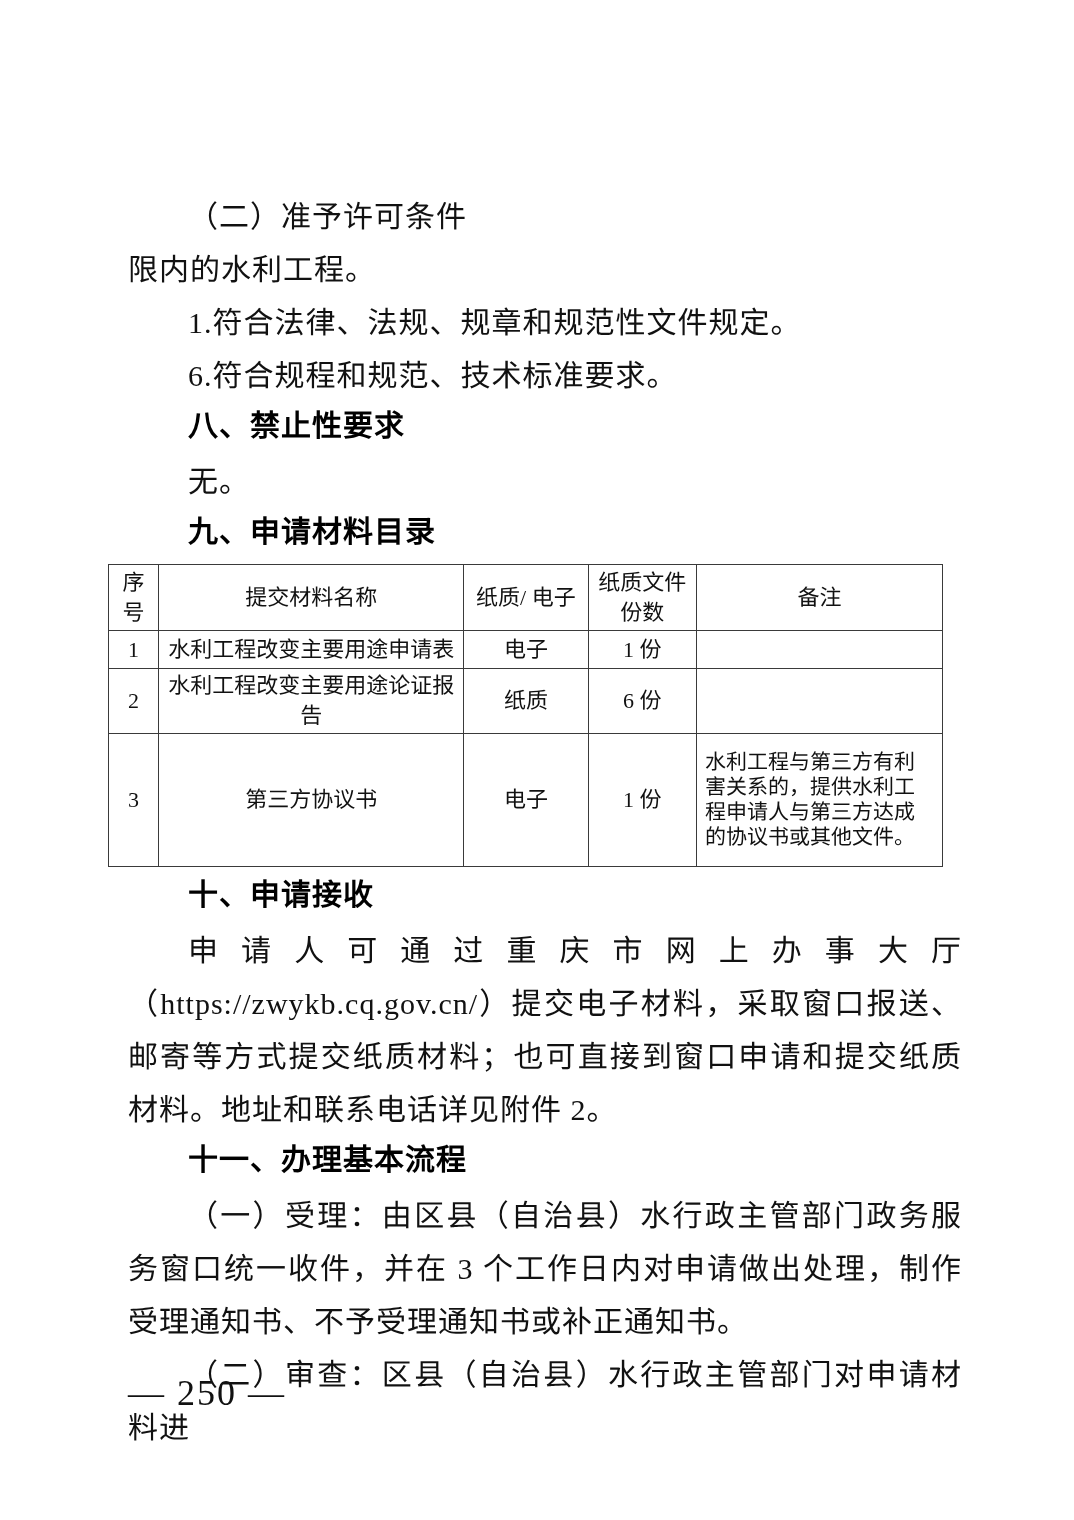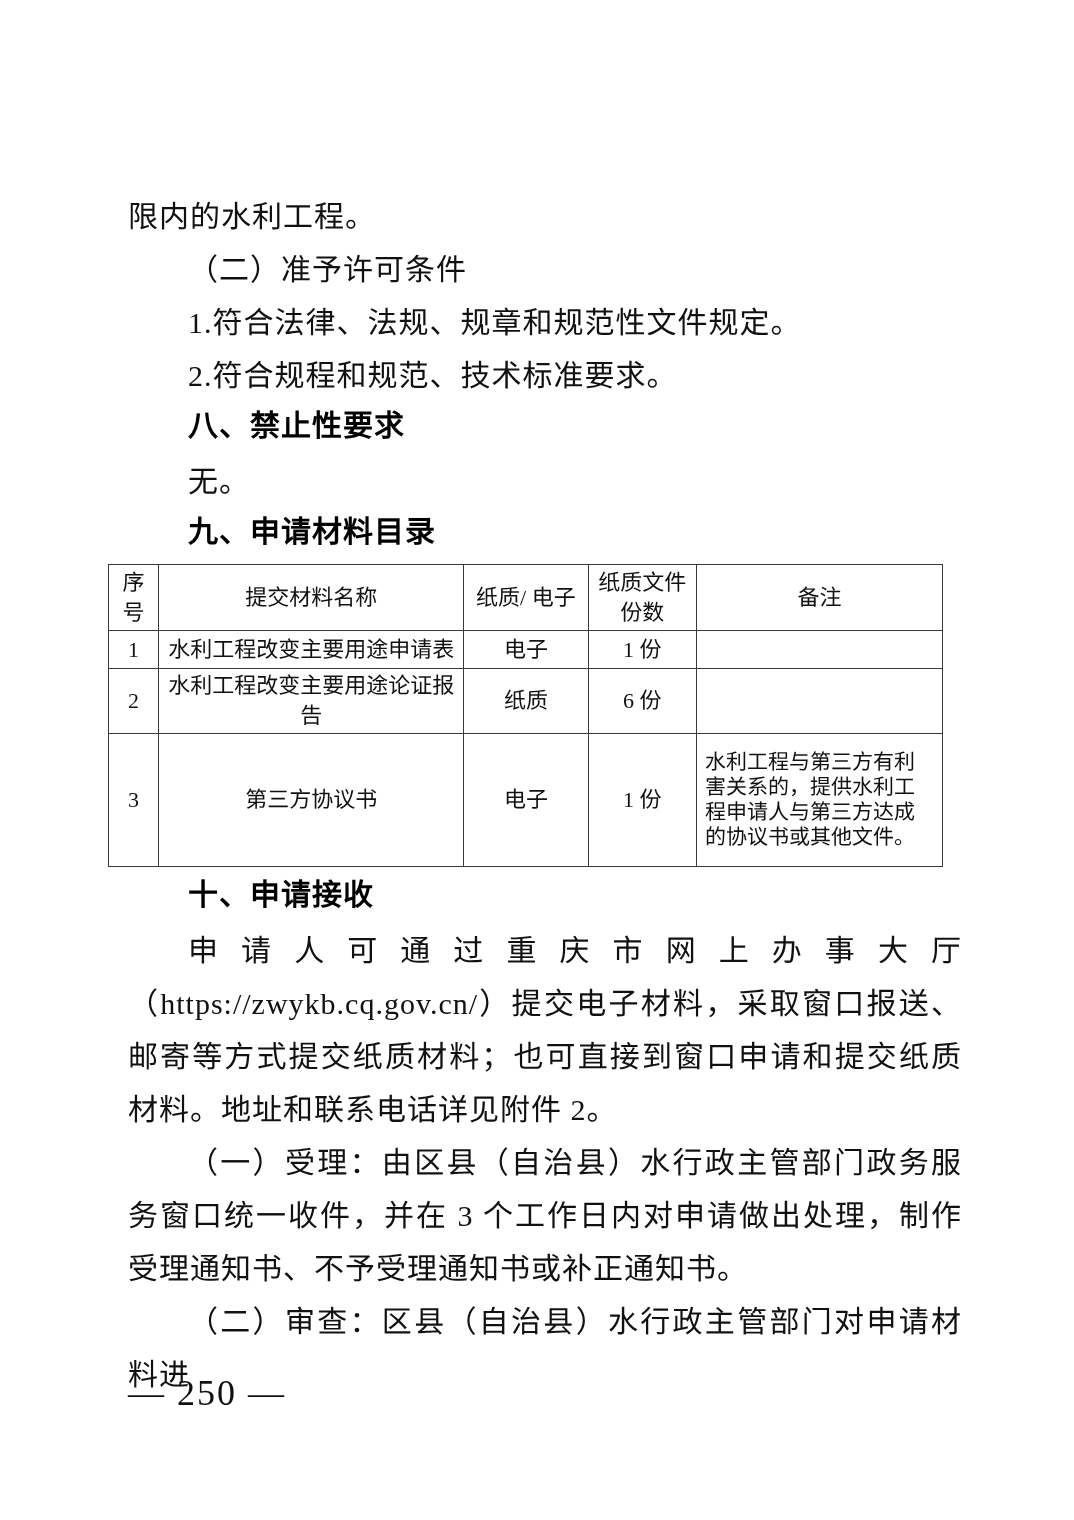--- a/index.html
+++ b/index.html
@@ -84,27 +84,27 @@
     color: #111111;
     font-family: "Liberation Serif", "DejaVu Serif", serif;
   }
 </style>
 </head>
 <body>
 
 <div class="page">
   <div class="content">
 
+    <p class="body indent">（二）准予许可条件</p>
+
     <p class="body">限内的水利工程。</p>
-
-    <p class="body indent">（二）准予许可条件</p>
 
     <p class="body indent">1.符合法律、法规、规章和规范性文件规定。</p>
 
-    <p class="body indent">2.符合规程和规范、技术标准要求。</p>
+    <p class="body indent">6.符合规程和规范、技术标准要求。</p>
 
 
     <h2 class="heading">八、禁止性要求</h2>
 
     <p class="body indent">无。</p>
 
     <h2 class="heading">九、申请材料目录</h2>
 
     <table class="materials">
       <colgroup>
@@ -145,20 +145,21 @@
           <td>1 份</td>
           <td class="remark">水利工程与第三方有利害关系的，提供水利工程申请人与第三方达成的协议书或其他文件。</td>
         </tr>
       </tbody>
     </table>
 
     <h2 class="heading">十、申请接收</h2>
 
     <p class="body indent">申请人可通过重庆市网上办事大厅（https://zwykb.cq.gov.cn/）提交电子材料，采取窗口报送、邮寄等方式提交纸质材料；也可直接到窗口申请和提交纸质材料。地址和联系电话详见附件 2。</p>
 
+    <h2 class="heading">十一、办理基本流程</h2>
 
     <p class="body indent">（一）受理：由区县（自治县）水行政主管部门政务服务窗口统一收件，并在 3 个工作日内对申请做出处理，制作受理通知书、不予受理通知书或补正通知书。</p>
 
     <p class="body indent">（二）审查：区县（自治县）水行政主管部门对申请材料进</p>
 
   </div>
 
   <div class="footer">— 250 —</div>
 </div>
 

